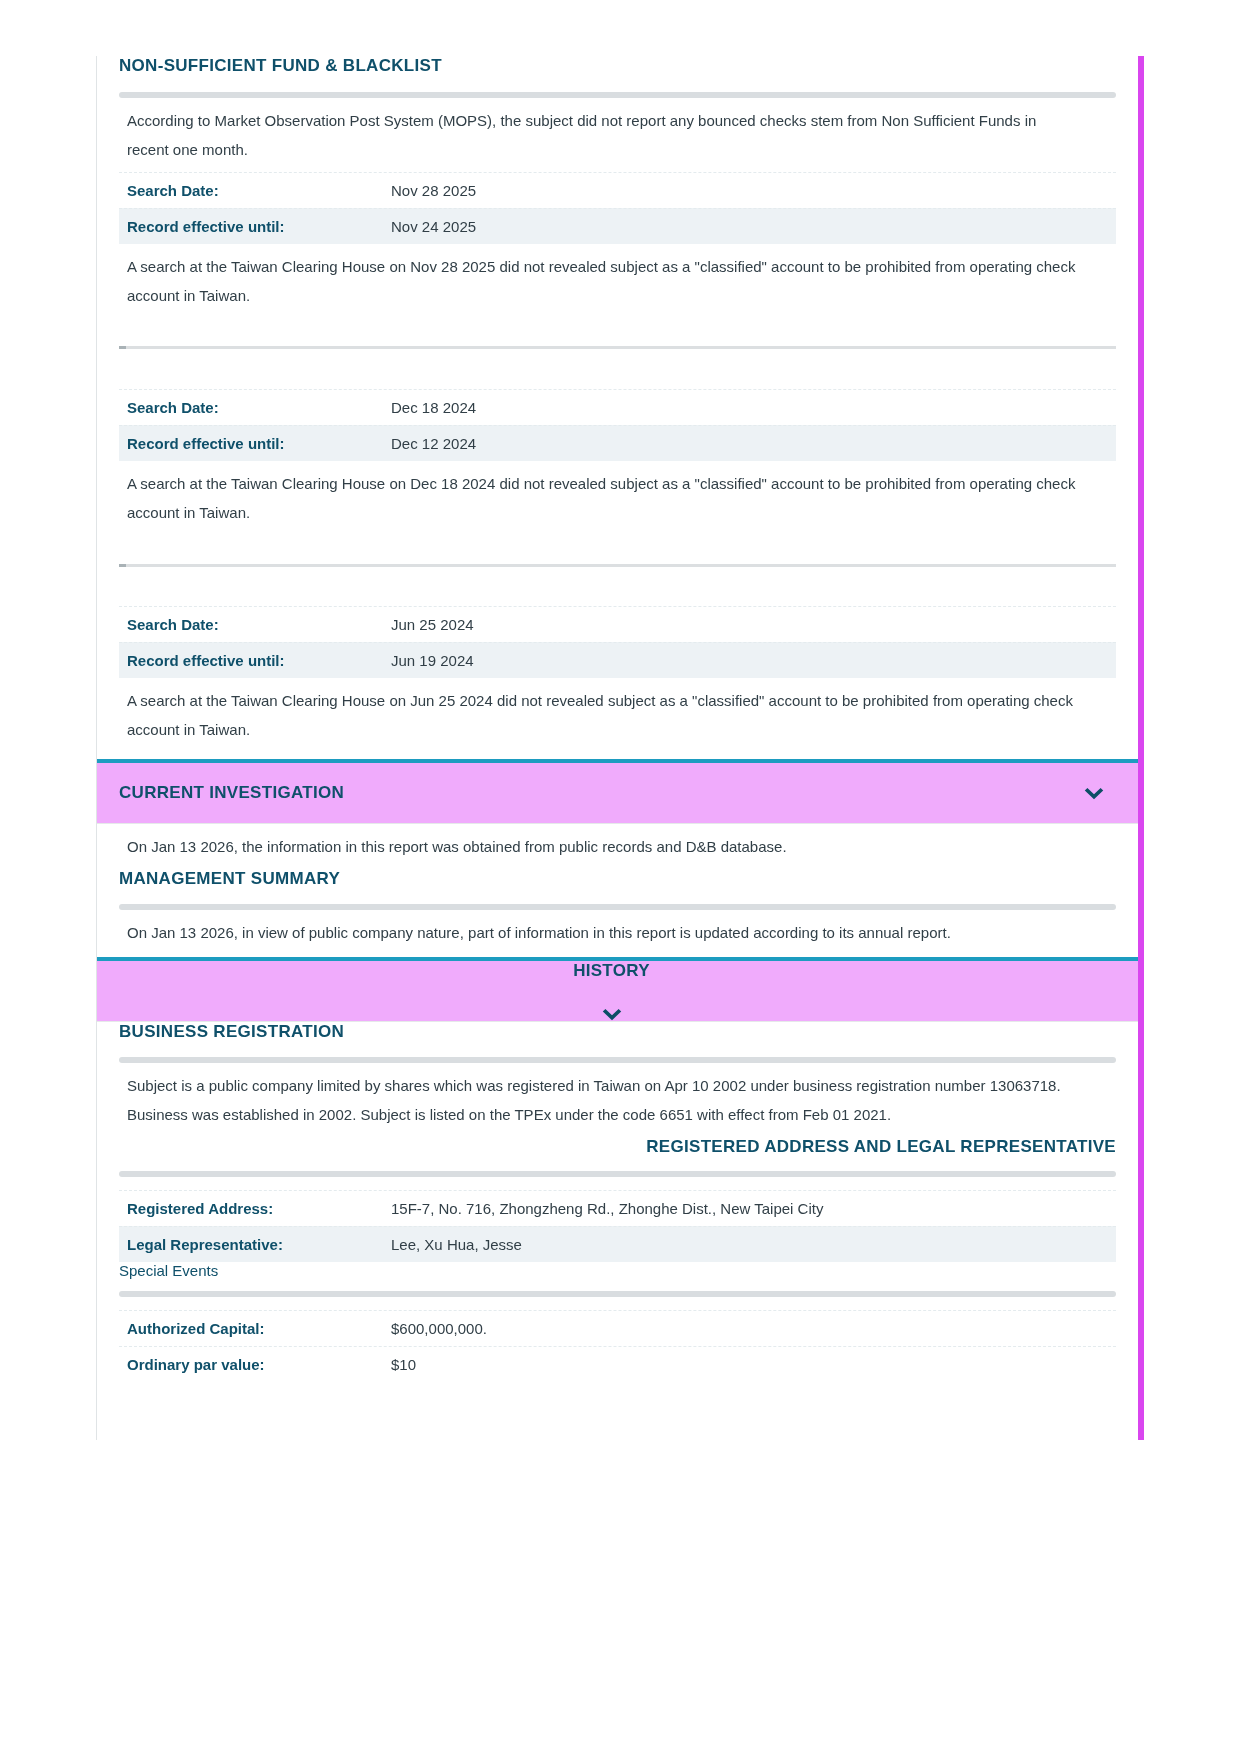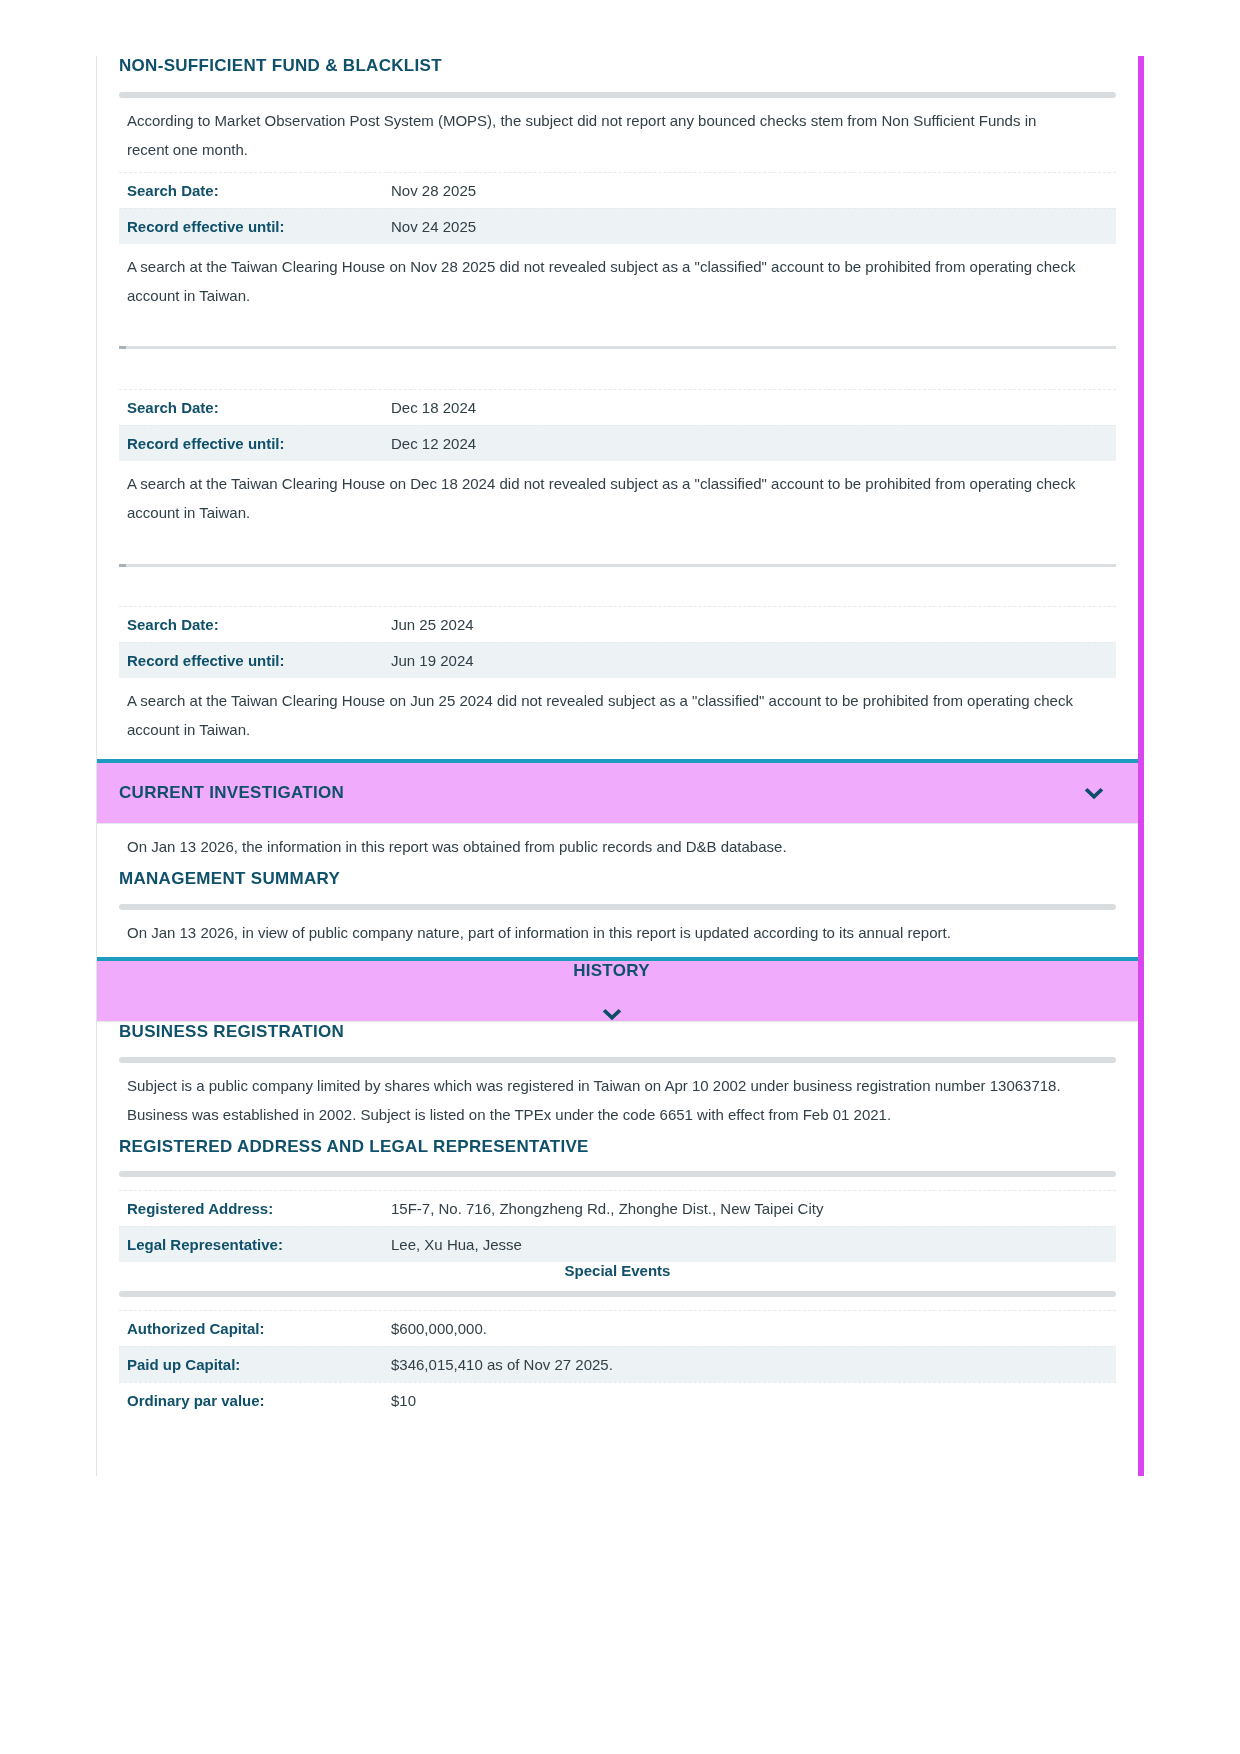--- a/index.html
+++ b/index.html
@@ -17,22 +17,22 @@
     background:#ffffff;
     box-sizing:border-box;
   }
   .section-body{padding:0 22px;}
 
   h2.sec-title{
     font-size:17px;line-height:20px;font-weight:700;
     color:#0f506a;letter-spacing:.3px;margin:0;
   }
   h3.sub-title{
-    font-size:15px;line-height:18px;font-weight:700;
-    color:#0f506a;margin:0;text-align:center;
+    font-size:15px;line-height:18px;font-weight:400;
+    color:#0f506a;margin:0;
   }
   .divider{
     height:6px;background:#d9dde0;border-radius:3px;
     width:100%;
   }
   .record-divider{
     height:3px;background:#dcdfe1;position:relative;width:100%;
   }
   .record-divider::before{
     content:'';position:absolute;left:0;top:0;width:7px;height:100%;
@@ -64,21 +64,21 @@
     background:#f0abfc;cursor:pointer;
   }
   .section-bar .bar-title{
     font-size:17px;font-weight:700;color:#0f506a;letter-spacing:.3px;
   }
   .chevron{display:inline-flex;align-items:center;}
 
   
   .mt2{margin-top:2px;}  .mt10{margin-top:10px;flex-direction:column;} .mt11{margin-top:11px;}
   .mt13{margin-top:13px;}.mt14{margin-top:14px;} .mt15{margin-top:15px;}
-  .mt16{margin-top:16px;}.mt17{margin-top:17px;} .mt18{margin-top:18px;}
+  .mt16{margin-top:16px;}.mt17{margin-top:17px;text-align:right;} .mt18{margin-top:18px;}
   .mt19{margin-top:19px;}.mt25{margin-top:25px;} .mt26{margin-top:26px;}
   .mt36{margin-top:36px;}.mt37{margin-top:37px;} .mt39{margin-top:39px;}
   .mt40{margin-top:40px;}.mt43{margin-top:43px;} .mt72{margin-top:72px;}
   .pb58{padding-bottom:58px;}
 </style>
 </head>
 <body>
 
 <div class="card">
 
@@ -175,24 +175,20 @@
     </div>
 
     <h3 class="sub-title mt72">Special Events</h3>
     <div class="divider mt11"></div>
 
     <div class="kv-table mt13">
       <div class="kv-row">
         <span class="kv-label">Authorized Capital:</span>
         <span class="kv-value">$600,000,000.</span>
       </div>
-      <div class="kv-row shaded">
-        <span class="kv-label">Paid up Capital:</span>
-        <span class="kv-value">$346,015,410 as of Nov 27 2025.</span>
-      </div>
       <div class="kv-row">
         <span class="kv-label">Ordinary par value:</span>
         <span class="kv-value">$10</span>
       </div>
     </div>
   </div>
 
 </div>
 
 </body></html>

